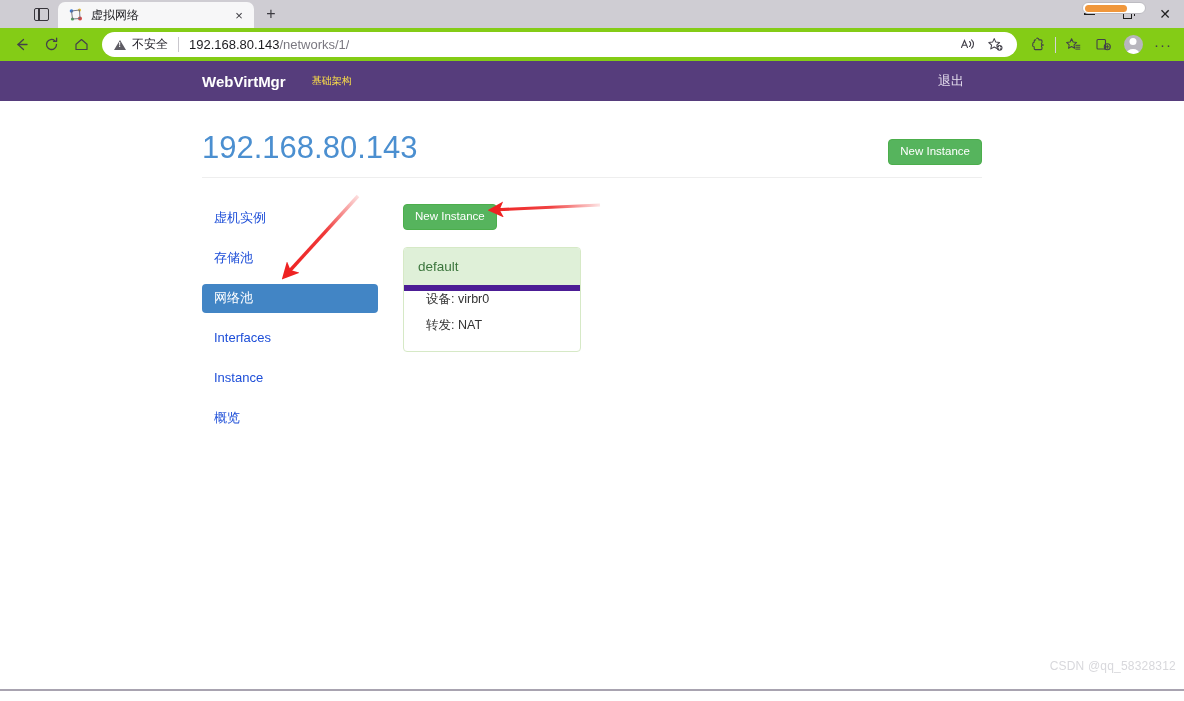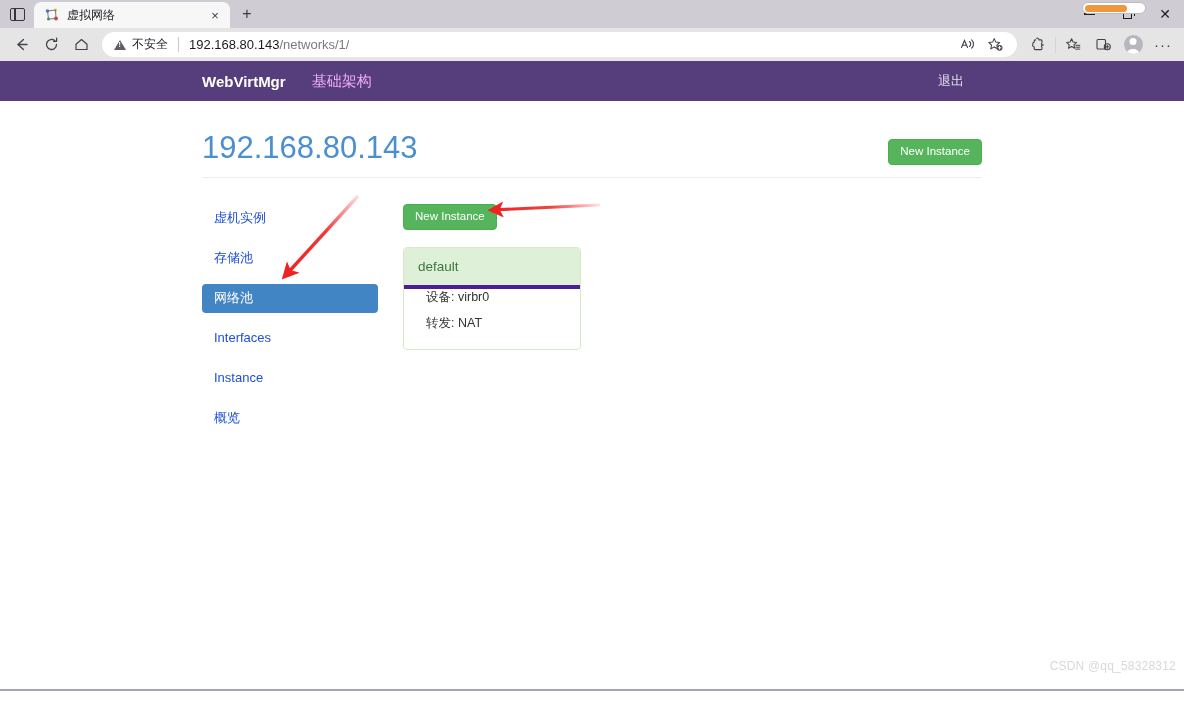--- a/index.html
+++ b/index.html
@@ -21,20 +21,21 @@
     height: 701px;
     position: relative;
     background: #ffffff;
   }
   .titlebar {
     height: 28px;
     background: #cfcdd3;
     display: flex;
     align-items: flex-end;
     position: relative;
+    padding-left: 24px;
   }
   .tab-actions-btn {
     width: 34px;
     height: 28px;
     display: flex;
     align-items: center;
     justify-content: center;
   }
   .tab-actions-glyph {
     width: 15px;
@@ -162,21 +163,21 @@
     border-radius: 5px;
   }
   .win-close-glyph {
     font-size: 14px;
     color: #1f1f1f;
     line-height: 1;
   }
 
   .toolbar {
     height: 33px;
-    background: #e5e5e5;
+    background: #84cc16;
     display: flex;
     align-items: center;
     padding: 0 6px;
     box-sizing: border-box;
     position: relative;
   }
   .nav-btn {
     width: 30px;
     height: 28px;
     display: flex;
@@ -335,22 +336,22 @@
     height: 100%;
     position: relative;
   }
   .brand {
     color: #ffffff;
     font-size: 15px;
     font-weight: bold;
     margin-right: 26px;
   }
   .nav-link {
-    color: #f0abfc;
-    font-size: 15px;
+    color: #fde047;
+    font-size: 10px;
   }
   .nav-right {
     margin-left: auto;
     color: #e3dcec;
     font-size: 13px;
     padding-right: 18px;
   }
 
   .page-body {
     width: 780px;
@@ -418,21 +419,21 @@
   }
   .panel {
     width: 178px;
     border: 1px solid #d6e9c6;
     border-radius: 4px;
     background: #ffffff;
     box-sizing: border-box;
   }
   .panel-head {
     background: #dff0d8;
-    border-bottom: 4px solid #4c1d95;
+    border-bottom: 6px solid #4c1d95;
     color: #3c763d;
     font-size: 13.5px;
     padding: 11px 14px;
     border-radius: 3px 3px 0 0;
   }
   .panel-body {
     padding: 1px 14px 18px 22px;
   }
   .panel-line {
     font-size: 12.5px;

